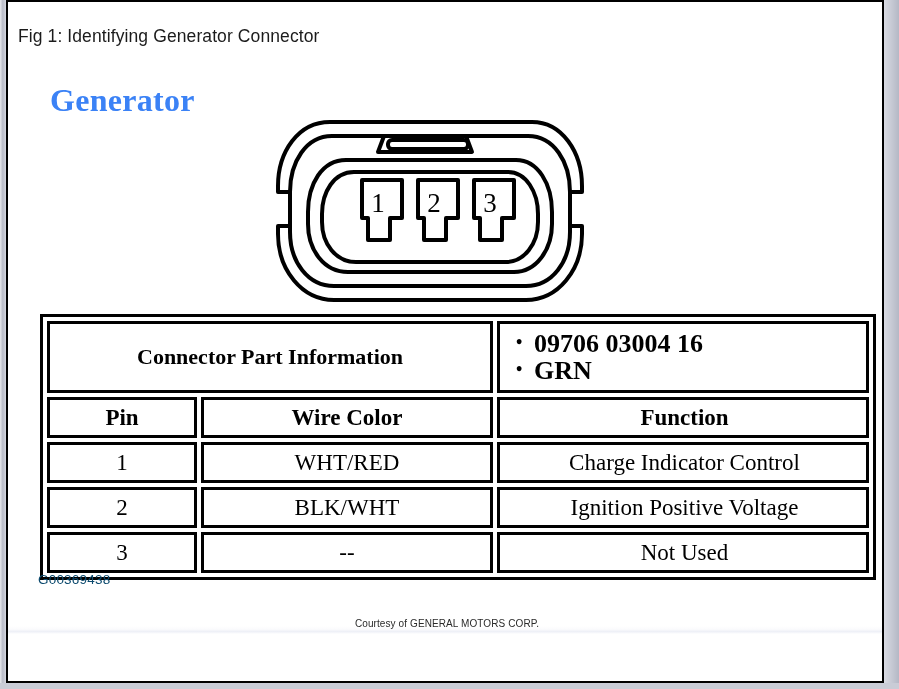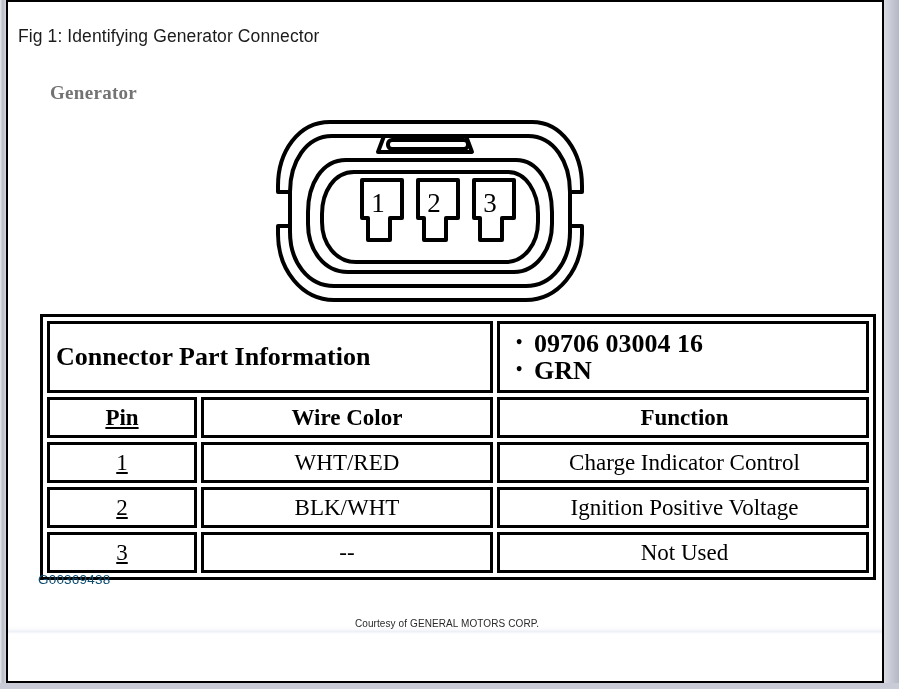--- a/index.html
+++ b/index.html
@@ -64,22 +64,22 @@
     margin-top: 8px;
   }
 
   
   .generator-heading {
     position: absolute;
     left: 42px;
     top: 80px;
     font-family: "Liberation Serif", serif;
     font-weight: bold;
-    font-size: 19px;
-    color: #737373;
+    font-size: 32px;
+    color: #3b82f6;
     letter-spacing: 0.3px;
   }
 
   
   .connector-wrap {
     position: absolute;
     left: 262px;
     top: 112px;
     width: 320px;
     height: 195px;
@@ -101,23 +101,23 @@
   .conn-table td {
     border: 3px solid #000;
     background: #fff;
     font-family: "Liberation Serif", serif;
     color: #000;
     padding: 2px 6px;
     vertical-align: middle;
   }
   td.cell-partinfo {
     width: 424px;
-    text-align: left;
+    text-align: center;
     font-weight: bold;
-    font-size: 26px;
+    font-size: 22px;
     height: 62px;
   }
   td.cell-partvalues {
     text-align: left;
     height: 62px;
     padding-left: 4px;
   }
   ul.part-list {
     margin: 0;
     padding: 0 0 0 30px;
@@ -133,21 +133,20 @@
   ul.part-list li::before {
     content: "\2022";
     position: absolute;
     left: -18px;
     top: -1px;
     font-size: 18px;
   }
   td.col-pin {
     width: 132px;
     text-align: center;
-    text-decoration: underline;
   }
   td.col-wire {
     width: 274px;
     text-align: center;
   }
   td.col-func {
     text-align: center;
     padding-left: 9px;
   }
   tr.header-row td {

